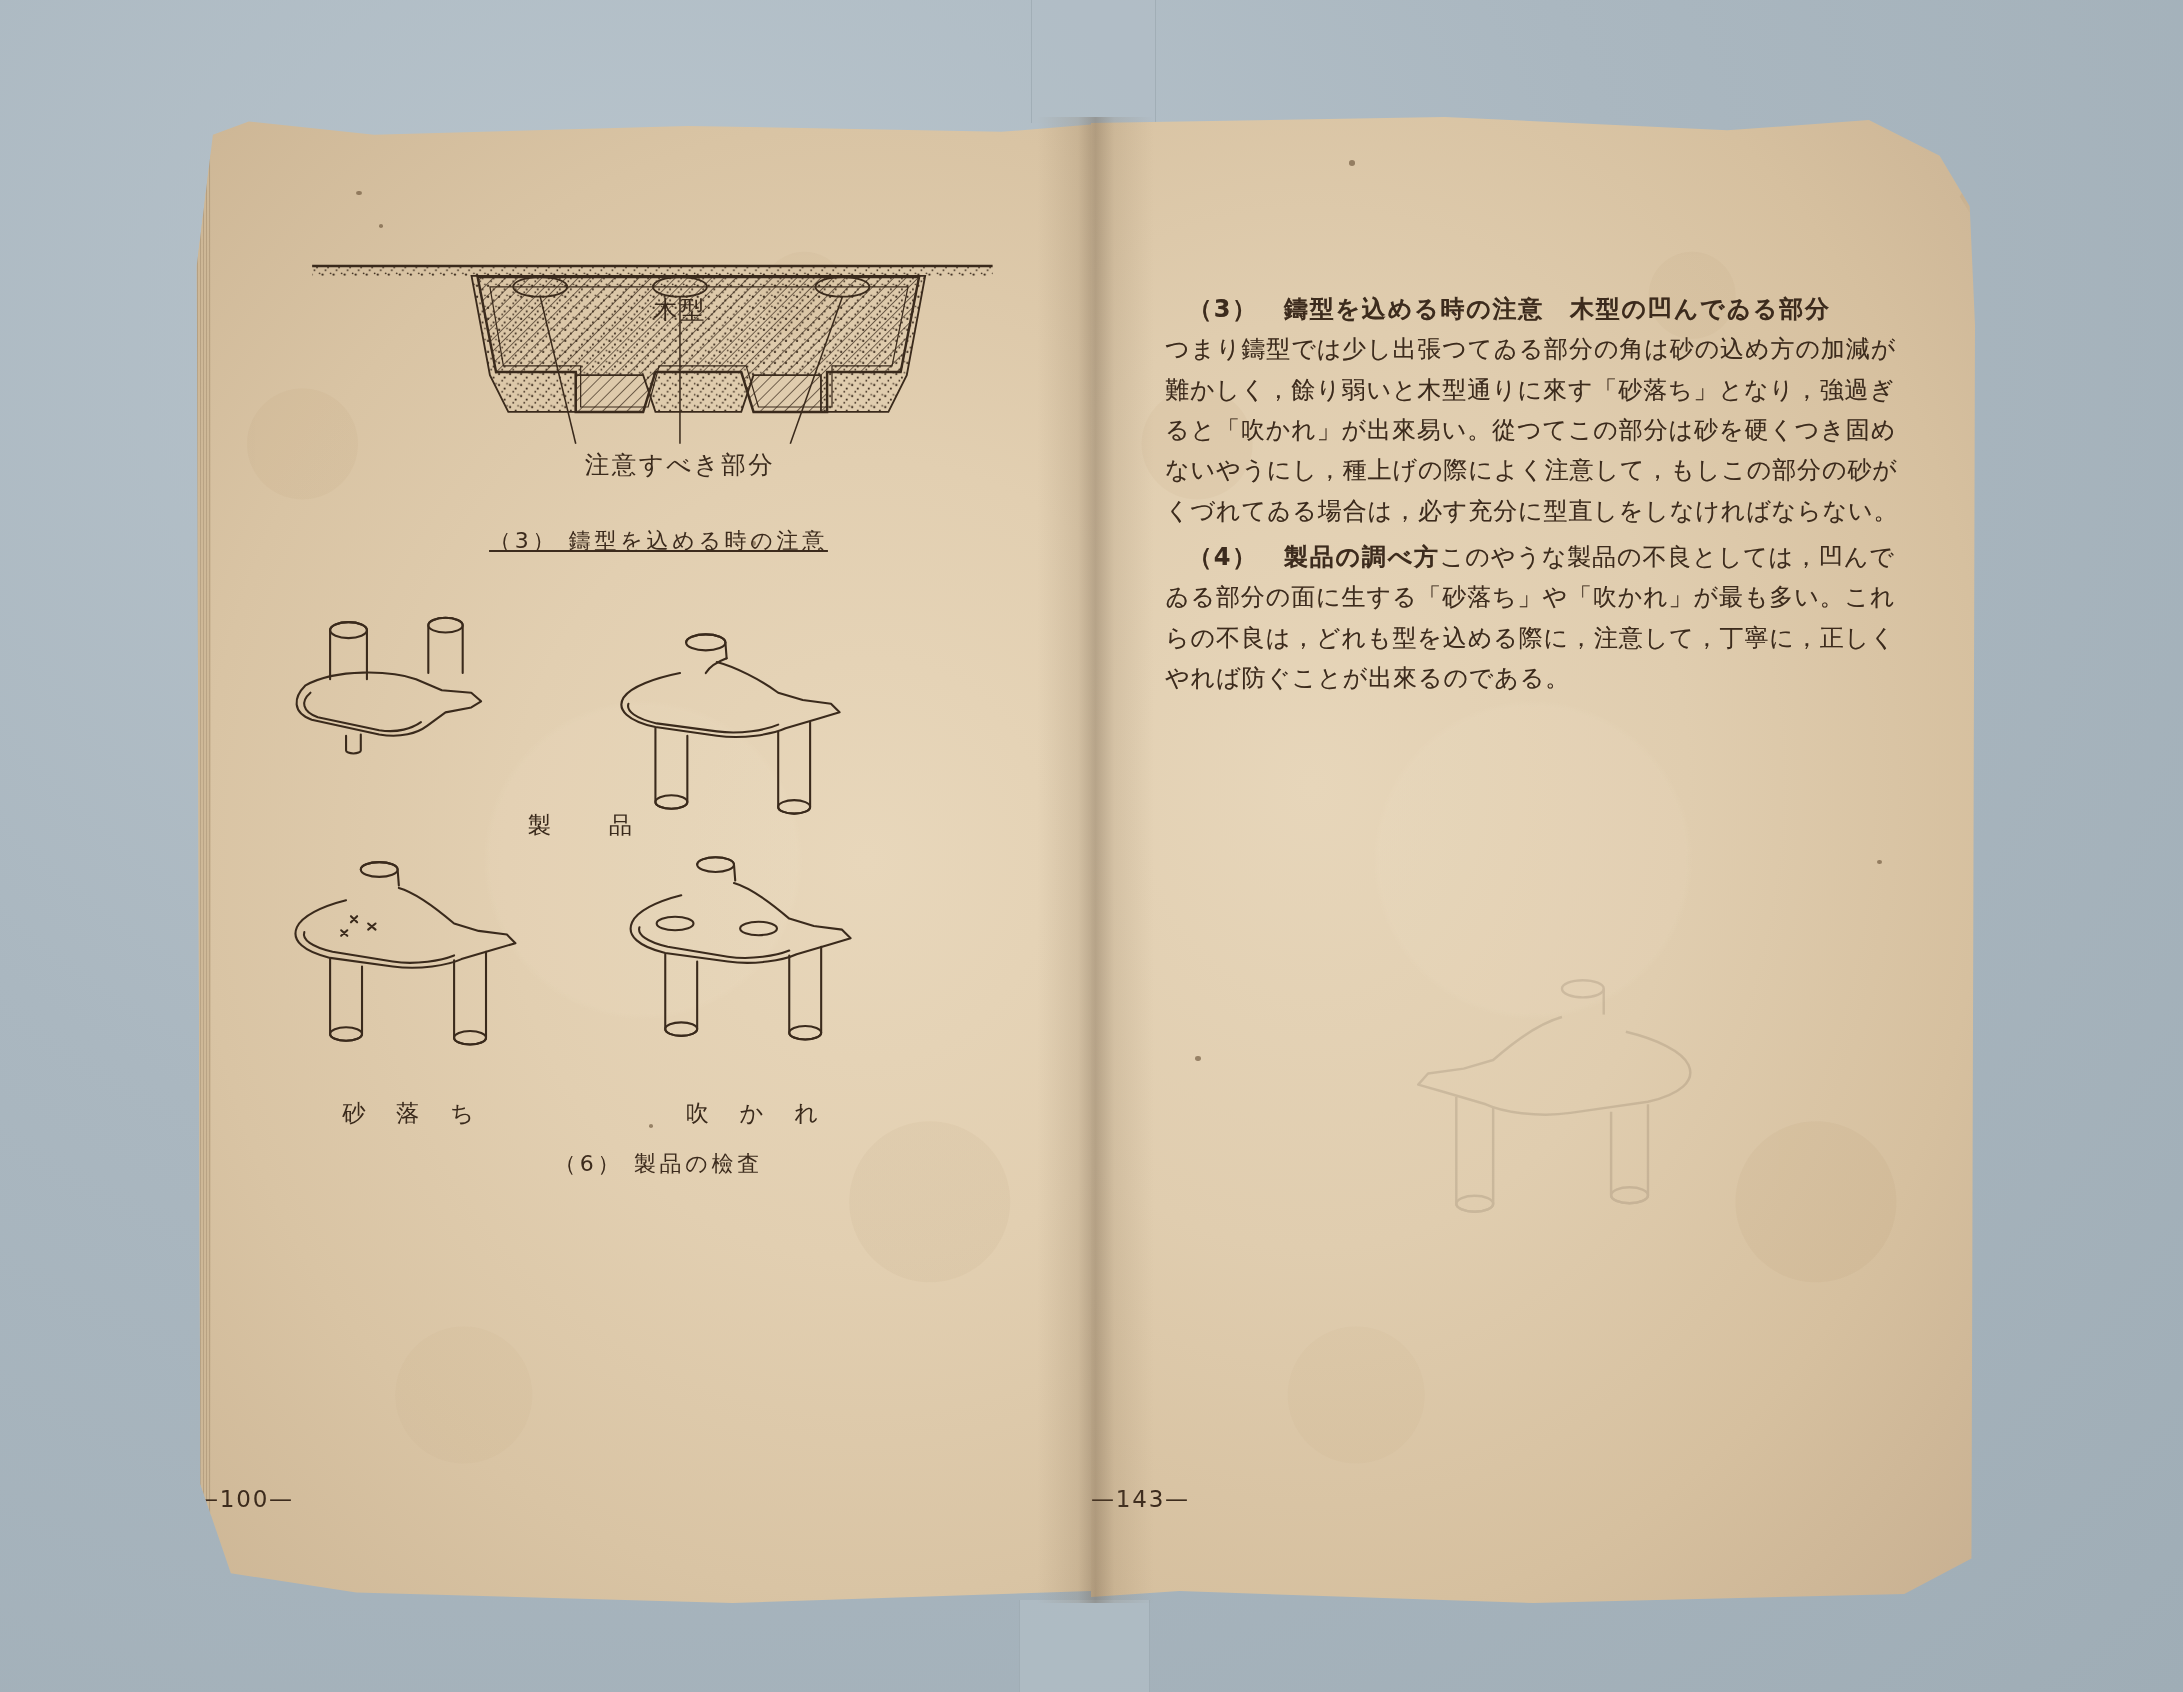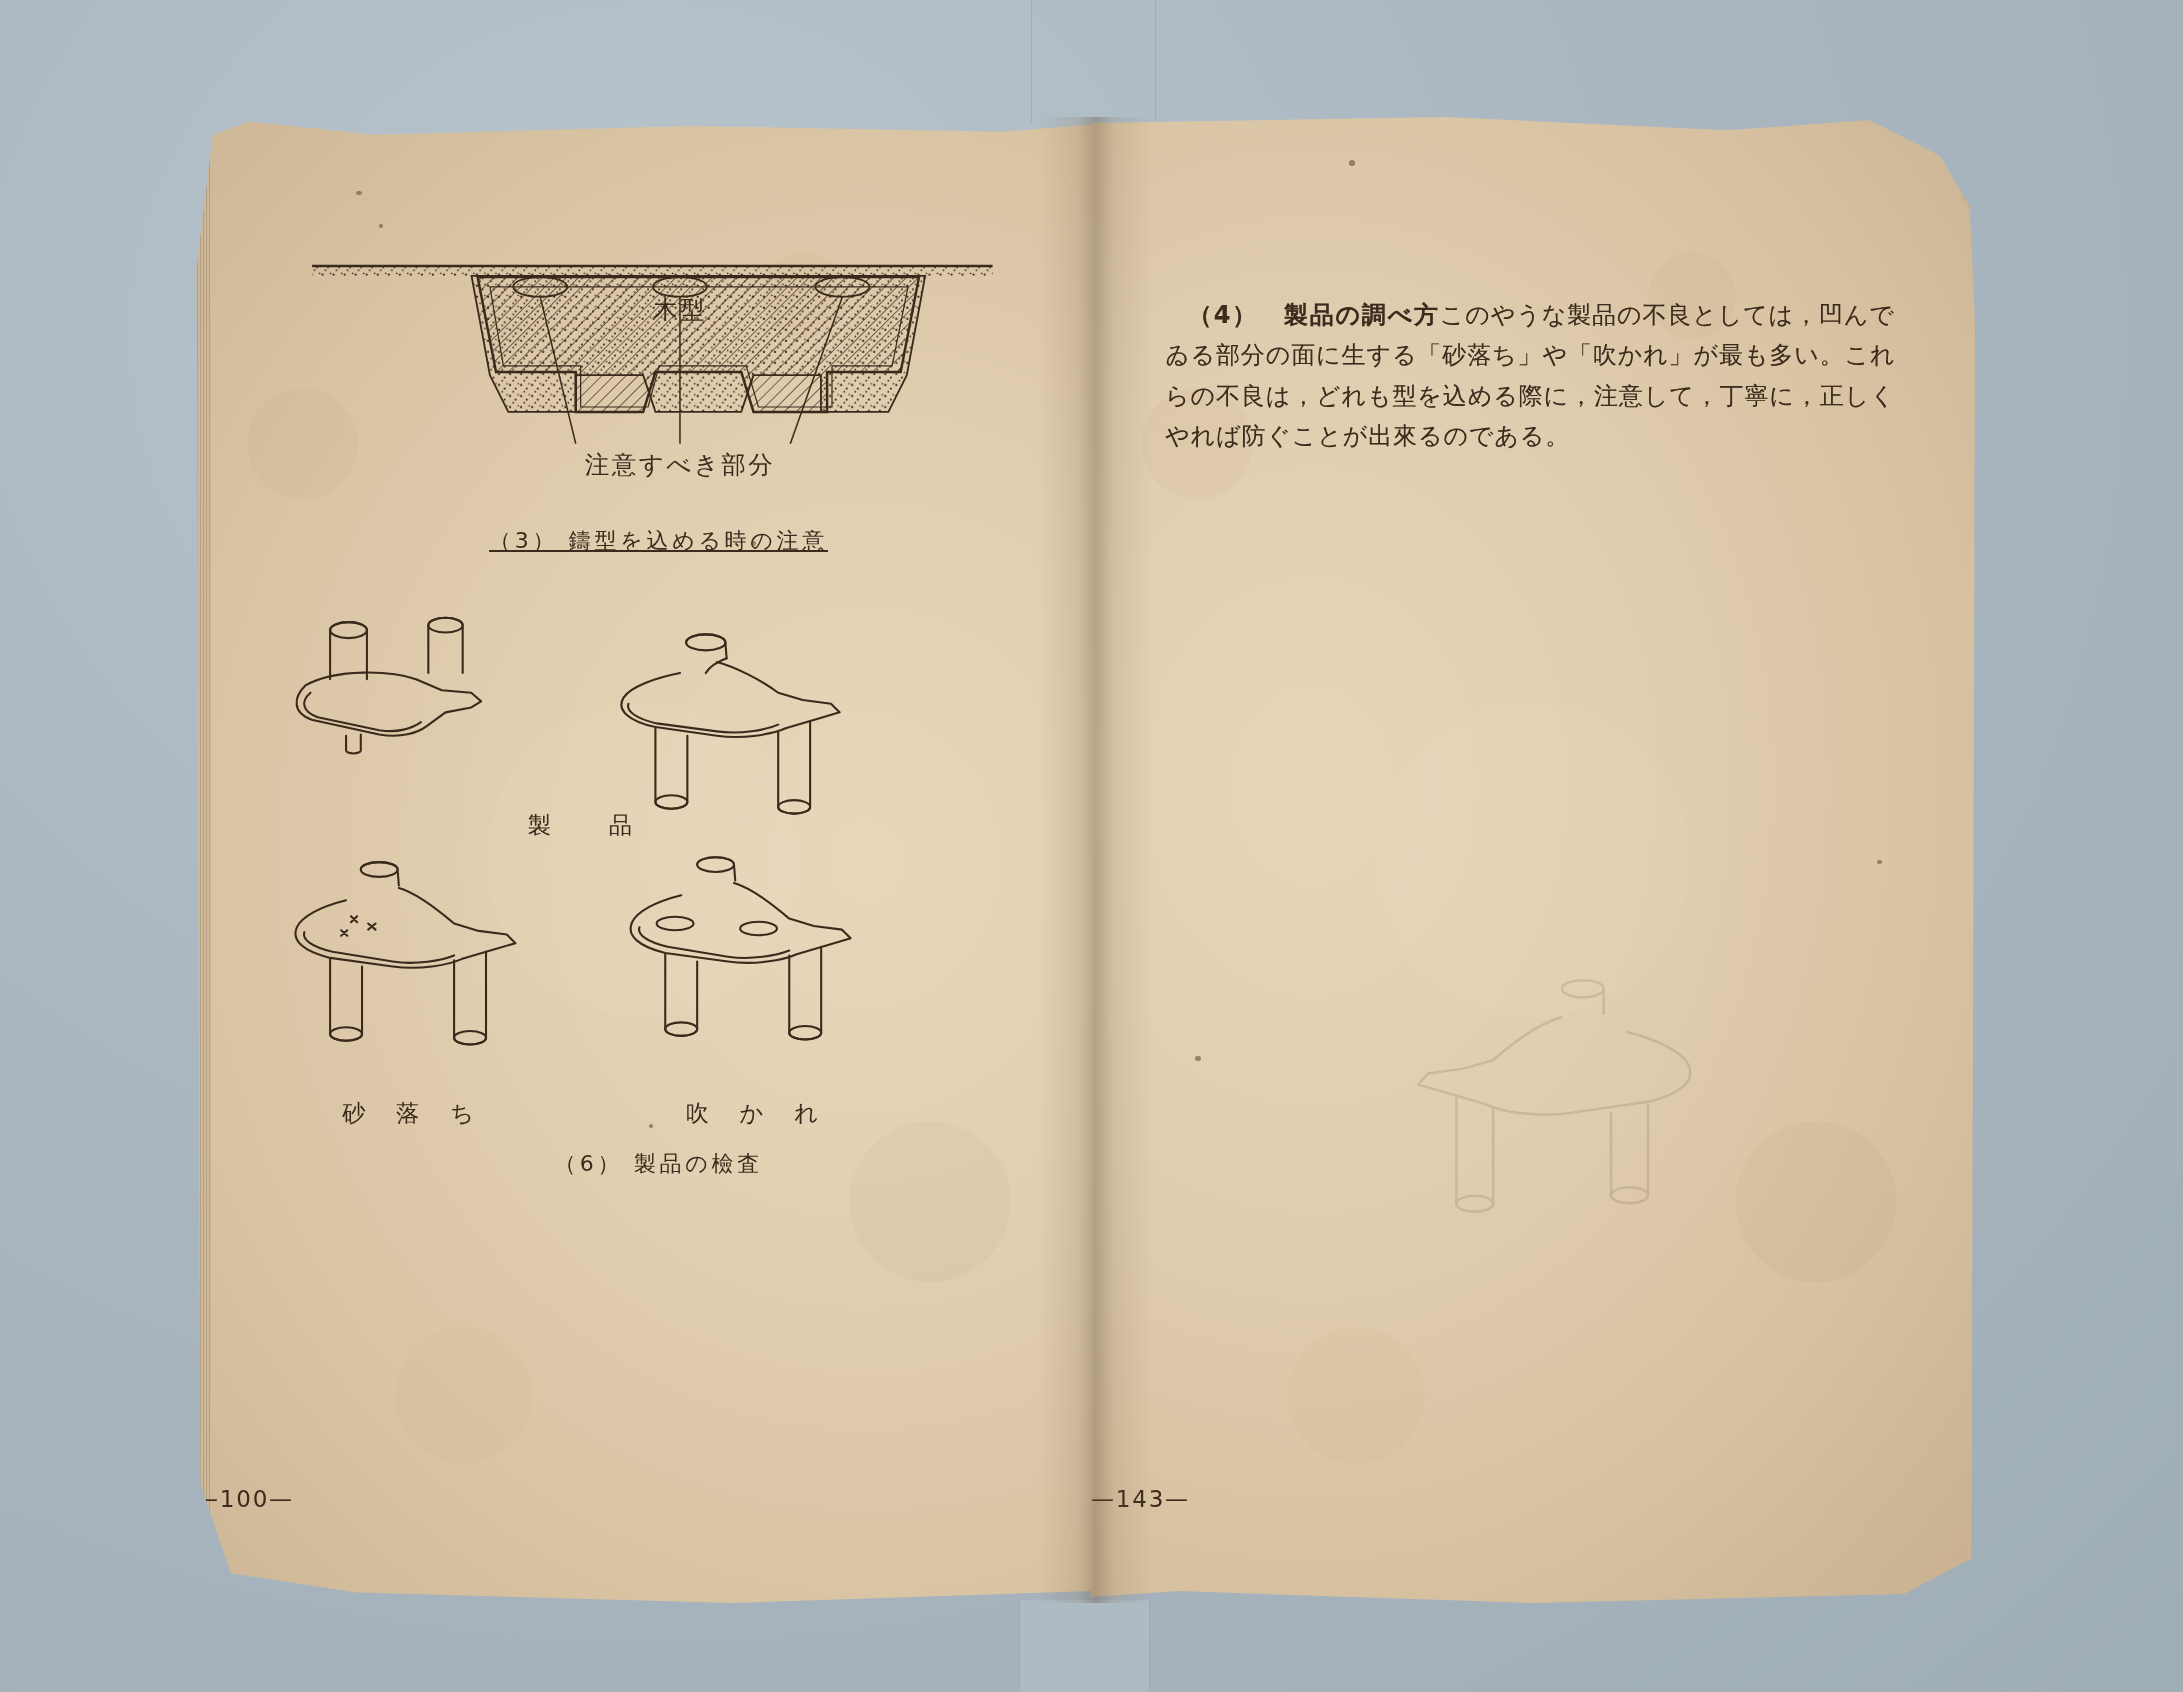--- a/index.html
+++ b/index.html
@@ -356,20 +356,24 @@
                  L450,322 C504,330 562,320 588,308 L656,288 L698,276 L682,258
                  L624,250 L576,236 C542,206 500,176 464,166"></path>
         <path d="M324,308 L324,456 a30,13 0 0 0 60,0 L384,320"></path>
         <path d="M576,312 L576,470 a30,13 0 0 0 60,0 L636,296"></path>
         <ellipse cx="354" cy="456" rx="30" ry="13"></ellipse>
         <ellipse cx="606" cy="470" rx="30" ry="13"></ellipse>
       </g>
     </svg>
 
     <div class="rp-content">
+      <p class="body-text para indent">
+        <span class="hd">（3）　鑄型を込める時の注意　木型の凹んでゐる部分</span><br>
+        <span>つまり鑄型では少し出張つてゐる部分の角は砂の込め方の加減が難かしく，餘り弱いと木型通りに來す「砂落ち」となり，強過ぎると「吹かれ」が出來易い。從つてこの部分は砂を硬くつき固めないやうにし，種上げの際によく注意して，もしこの部分の砂がくづれてゐる場合は，必す充分に型直しをしなければならない。</span>
+      </p>
       <p class="body-text para indent" style="margin-top:6.1px;">
         <span class="hd">（4）　製品の調べ方</span><span>このやうな製品の不良としては，凹んでゐる部分の面に生する「砂落ち」や「吹かれ」が最も多い。これらの不良は，どれも型を込める際に，注意して，丁寧に，正しくやれば防ぐことが出來るのである。</span>
       </p>
     </div>
 
     <div class="folio">—143—</div>
   </div>
 
   <div class="gutter"></div>
 </div>

